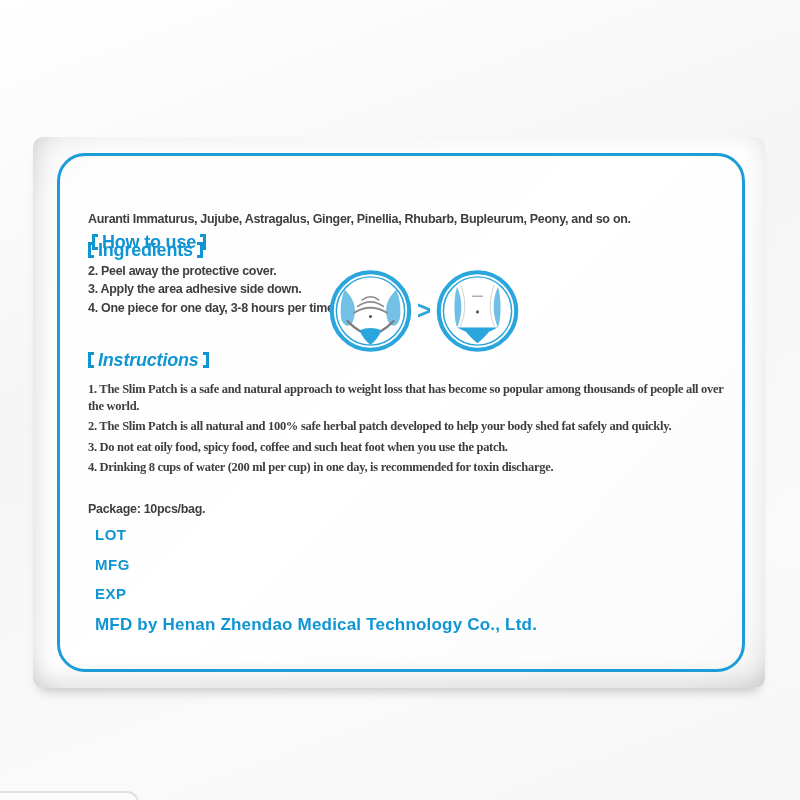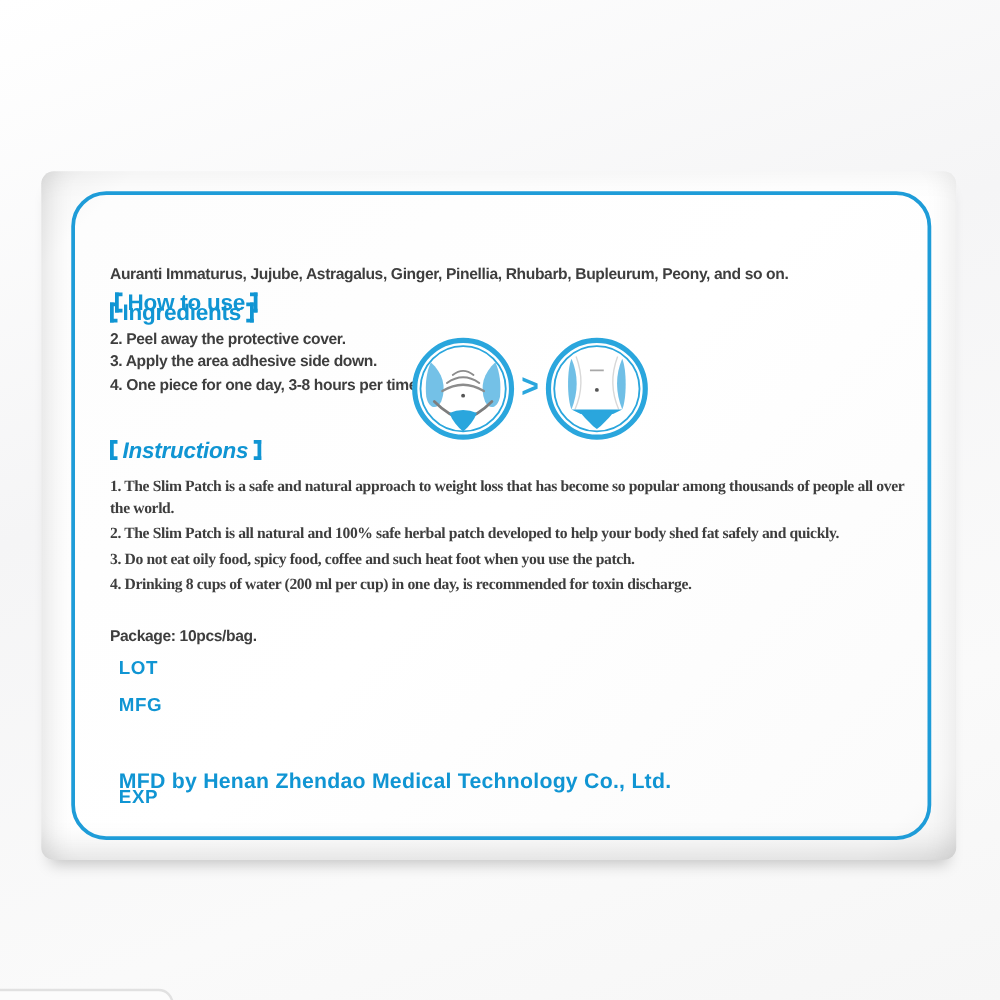--- a/index.html
+++ b/index.html
@@ -130,20 +130,20 @@
       <p>1. The Slim Patch is a safe and natural approach to weight loss that has become so popular among thousands of people all over the world.</p>
       <p>2. The Slim Patch is all natural and 100% safe herbal patch developed to help your body shed fat safely and quickly.</p>
       <p>3. Do not eat oily food, spicy food, coffee and such heat foot when you use the patch.</p>
       <p>4. Drinking 8 cups of water (200 ml per cup) in one day, is recommended for toxin discharge.</p>
     </div>
 
     <div class="body-txt" style="left:55px;top:364px;">Package: 10pcs/bag.</div>
 
     <div class="blue-label" style="left:62px;top:389px;">LOT</div>
     <div class="blue-label" style="left:62px;top:419px;">MFG</div>
-    <div class="blue-label" style="left:62px;top:448px;margin-top:44px;">EXP</div>
+    <div class="blue-label" style="left:62px;top:448px;">EXP</div>
     <div class="blue-label mfd" style="left:62px;top:478px;">MFD by Henan Zhendao Medical Technology Co., Ltd.</div>
 
   </div>
 
   <div class="corner-card"></div>
 
 </div>
 
 </body></html>

